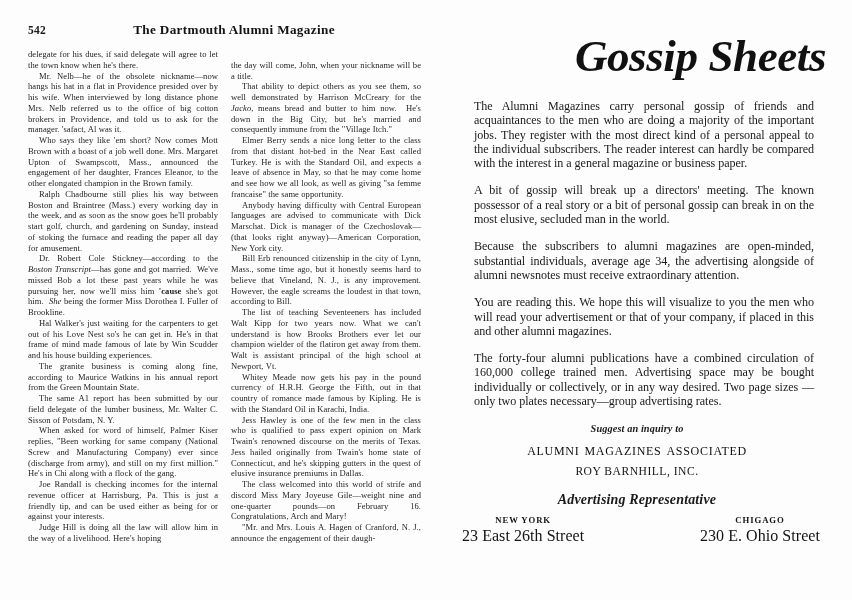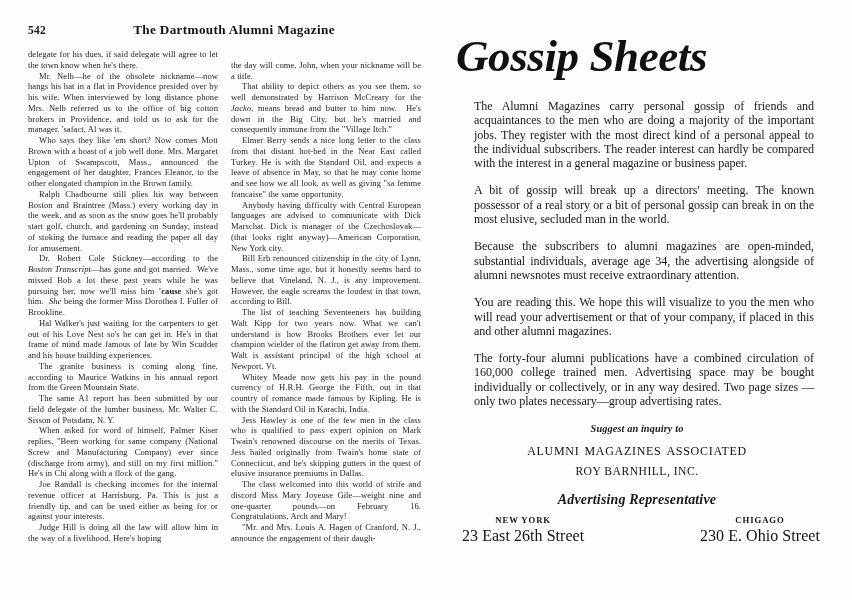--- a/index.html
+++ b/index.html
@@ -86,22 +86,23 @@
     box-sizing: border-box;
     position: relative;
   }
   .ad-headline {
     font-size: 45px;
     font-style: italic;
     font-weight: 700;
     line-height: 1;
     letter-spacing: -0.4px;
     color: #111;
-    margin: 8px 0 20px 8px;
+    margin: 8px 0 20px 18px;
     font-family: "Liberation Serif", "DejaVu Serif", serif;
+    text-align: right;
   }
   .ad-body {
     margin: 0 12px 0 26px;
   }
   .ad-body p {
     margin: 0 0 13px 0;
     font-size: 12.1px;
     line-height: 14.3px;
     text-align: justify;
     text-justify: inter-word;
@@ -193,21 +194,21 @@
         <p>Joe Randall is checking incomes for the internal revenue officer at Harrisburg, Pa.  This is just a friendly tip, and can be used either as being for or against your interests.</p>
         <p>Judge Hill is doing all the law will allow him in the way of a livelihood.  Here's hoping</p>
       </div>
 
       <div class="col">
         <p class="noindent">the day will come, John, when your nickname will be a title.</p>
         <p>That ability to depict others as you see them, so well demonstrated by Harrison McCreary for the <i>Jacko</i>, means bread and butter to him now.&nbsp; He's down in the Big City, but he's married and consequently immune from the "Village Itch."</p>
         <p>Elmer Berry sends a nice long letter to the class from that distant hot-bed in the Near East called Turkey.  He is with the Standard Oil, and expects a leave of absence in May, so that he may come home and see how we all look, as well as giving "sa femme francaise" the same opportunity.</p>
         <p>Anybody having difficulty with Central European languages are advised to communicate with Dick Marschat.  Dick is manager of the Czechoslovak—(that looks right anyway)—American Corporation, New York city.</p>
         <p>Bill Erb renounced citizenship in the city of Lynn, Mass., some time ago, but it honestly seems hard to believe that Vineland, N. J., is any improvement.  However, the eagle screams the loudest in that town, according to Bill.</p>
-        <p>The list of teaching Seventeeners has building Walt Kipp for two years now.  What we can't understand is how Brooks Brothers ever let our champion wielder of the flatiron get away from them.  Walt is assistant principal of the high school at Newport, Vt.</p>
+        <p>The list of teaching Seventeeners has included Walt Kipp for two years now.  What we can't understand is how Brooks Brothers ever let our champion wielder of the flatiron get away from them.  Walt is assistant principal of the high school at Newport, Vt.</p>
         <p>Whitey Meade now gets his pay in the pound currency of H.R.H. George the Fifth, out in that country of romance made famous by Kipling.  He is with the Standard Oil in Karachi, India.</p>
         <p>Jess Hawley is one of the few men in the class who is qualified to pass expert opinion on Mark Twain's renowned discourse on the merits of Texas.  Jess hailed originally from Twain's home state of Connecticut, and he's skipping gutters in the quest of elusive insurance premiums in Dallas.</p>
         <p>The class welcomed into this world of strife and discord Miss Mary Joyeuse Gile—weight nine and one-quarter pounds—on February 16.  Congratulations, Arch and Mary!</p>
         <p>"Mr. and Mrs. Louis A. Hagen of Cranford, N. J., announce the engagement of their daugh-</p>
       </div>
 
     </div>
   </div>
 
   <div class="ad">

